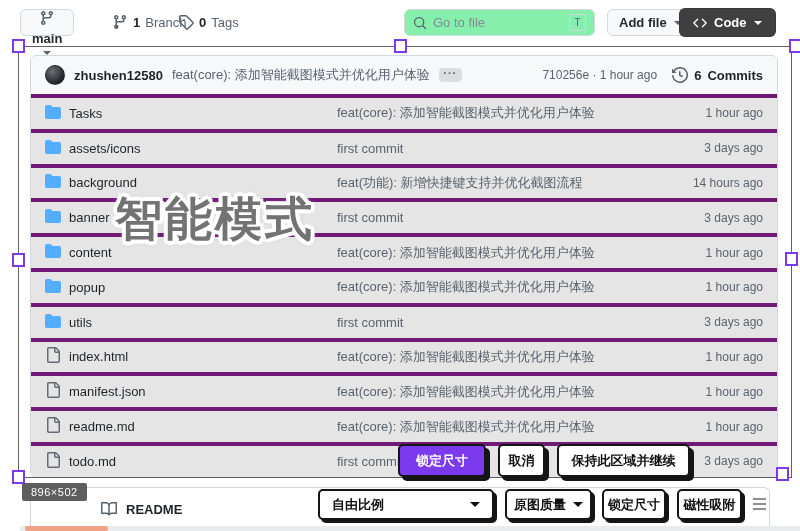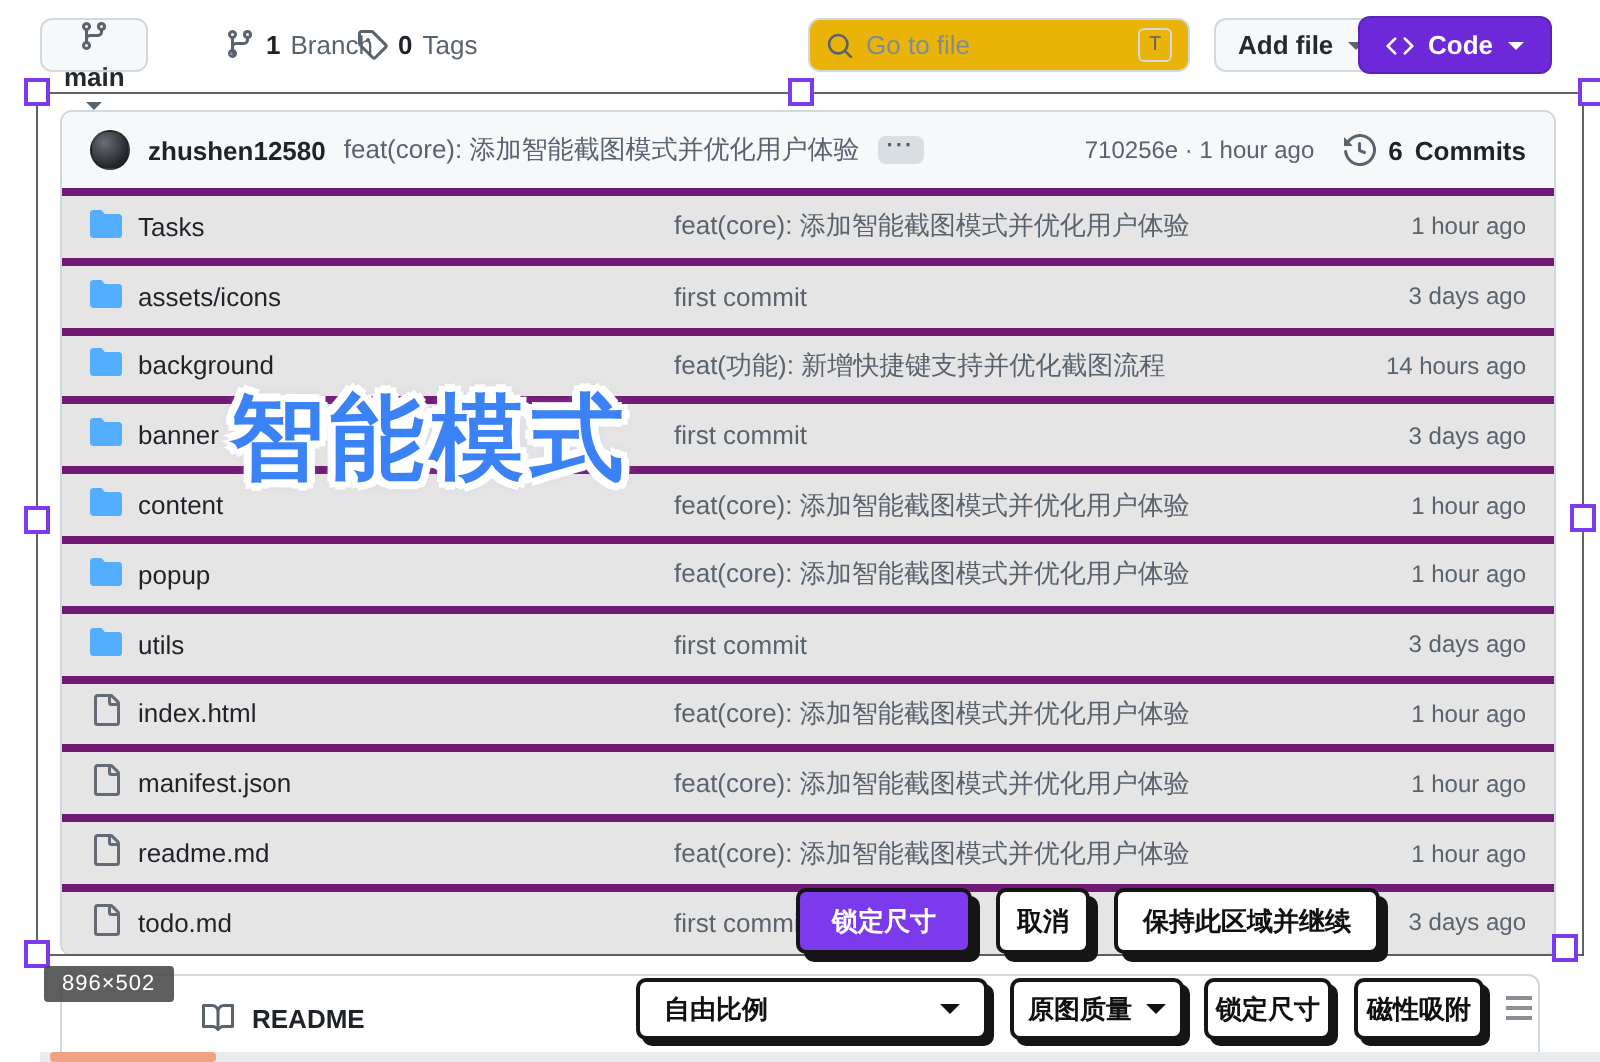--- a/index.html
+++ b/index.html
@@ -15,32 +15,32 @@
   .stat-branches { left:112px; }
   .stat-tags { left:178px; }
   .icon16 { width:16px; height:16px; display:inline-block; flex:none; }
   .icon14 { width:14px; height:14px; display:inline-block; flex:none; }
   .muted-ic { color:#59636e; }
   .caret { width:0; height:0; border-left:4px solid transparent; border-right:4px solid transparent; border-top:4px solid #59636e; display:inline-block; }
   .caret.white { border-top-color:#fff; }
   .caret.dark { border-top-color:#111; border-left-width:5px; border-right-width:5px; border-top-width:5px; }
 
   .search-box { position:absolute; left:404px; top:9px; width:191px; height:27px; border:1px solid #d1d9e0;
-    border-radius:6px; background:#eab308; display:flex; align-items:center; gap:6px; padding:0 8px; }
+    border-radius:6px; background:#86efac; display:flex; align-items:center; gap:6px; padding:0 8px; }
   .search-box input { border:none; outline:none; flex:1; min-width:0; font-size:13px; color:#1f2328; background:transparent;
     font-family:"Liberation Sans","DejaVu Sans",sans-serif; }
   .search-box input::placeholder { color:#818b98; }
   .keycap { width:17px; height:17px; border:1px solid #d1d9e0; border-radius:3px; font-size:10px; color:#59636e;
     display:flex; align-items:center; justify-content:center; flex:none; }
 
   .addfile-btn { position:absolute; left:607px; top:9px; height:27px; display:flex; align-items:center; gap:7px;
     padding:0 11px; background:#f6f8fa; border:1px solid #d1d9e0; border-radius:6px;
     font-size:13px; font-weight:600; color:#25292e; cursor:pointer; }
   .code-btn { position:absolute; left:679px; top:8px; height:29px; display:flex; align-items:center; gap:7px;
-    padding:0 13px; background:#6d28d9; border:1px solid rgba(0,0,0,.15); border-radius:6px;
+    padding:0 13px; background:#404040; border:1px solid rgba(0,0,0,.15); border-radius:6px;
     font-size:13px; font-weight:600; color:#fff; cursor:pointer; }
 
   
   .file-table { position:absolute; left:30px; top:55px; width:748px; background:#fff;
     border:1px solid #d1d9e0; border-radius:6px; overflow:hidden; }
   .commit-row { display:flex; align-items:center; height:38px; padding:0 14px; background:#f6f8fa; font-size:13px; }
   .avatar { width:20px; height:20px; border-radius:50%; flex:none;
     background: radial-gradient(circle at 35% 30%, #6b6f76, #23262b 70%); border:1px solid rgba(0,0,0,.2); }
   .author { font-weight:700; color:#1f2328; margin-left:9px; }
   .commit-msg { color:#59636e; margin-left:9px; max-width:330px; white-space:nowrap; overflow:hidden; text-overflow:ellipsis; cursor:pointer; }
@@ -79,21 +79,21 @@
   .h-tr { left:789px; top:39px; }
   .h-ml { left:12px;  top:253px; }
   .h-mr { left:785px; top:252px; }
   .h-bl { left:12px;  top:470px; }
   .h-br { left:776px; top:467px; }
 
   .size-label { position:absolute; left:22px; top:483px; z-index:65; background:rgba(72,72,72,.88);
     color:#fff; font-size:11px; padding:3px 9px; border-radius:2px; letter-spacing:.5px; }
 
   .watermark { position:absolute; left:115px; top:188px; z-index:48; font-size:47px; font-weight:800;
-    color:#3b82f6; letter-spacing:3px; white-space:nowrap;
+    color:#737373; letter-spacing:3px; white-space:nowrap;
     text-shadow:
       -3px -3px 0 #fff, 3px -3px 0 #fff, -3px 3px 0 #fff, 3px 3px 0 #fff,
       0 -4px 0 #fff, 0 4px 0 #fff, -4px 0 0 #fff, 4px 0 0 #fff,
       0 0 7px #bfb3e6; }
 
   .ov-btn { position:absolute; z-index:70; display:flex; align-items:center; justify-content:center;
     background:#fff; color:#111; border:2px solid #151515; border-radius:5px;
     font-size:13px; font-weight:700; cursor:pointer; box-shadow:4px 4px 0 #151515;
     font-family:"Liberation Sans","DejaVu Sans",sans-serif; }
   .btn-save   { left:398px; top:444px; width:88px;  height:33px; background:#7c3aed; color:#fff; }

